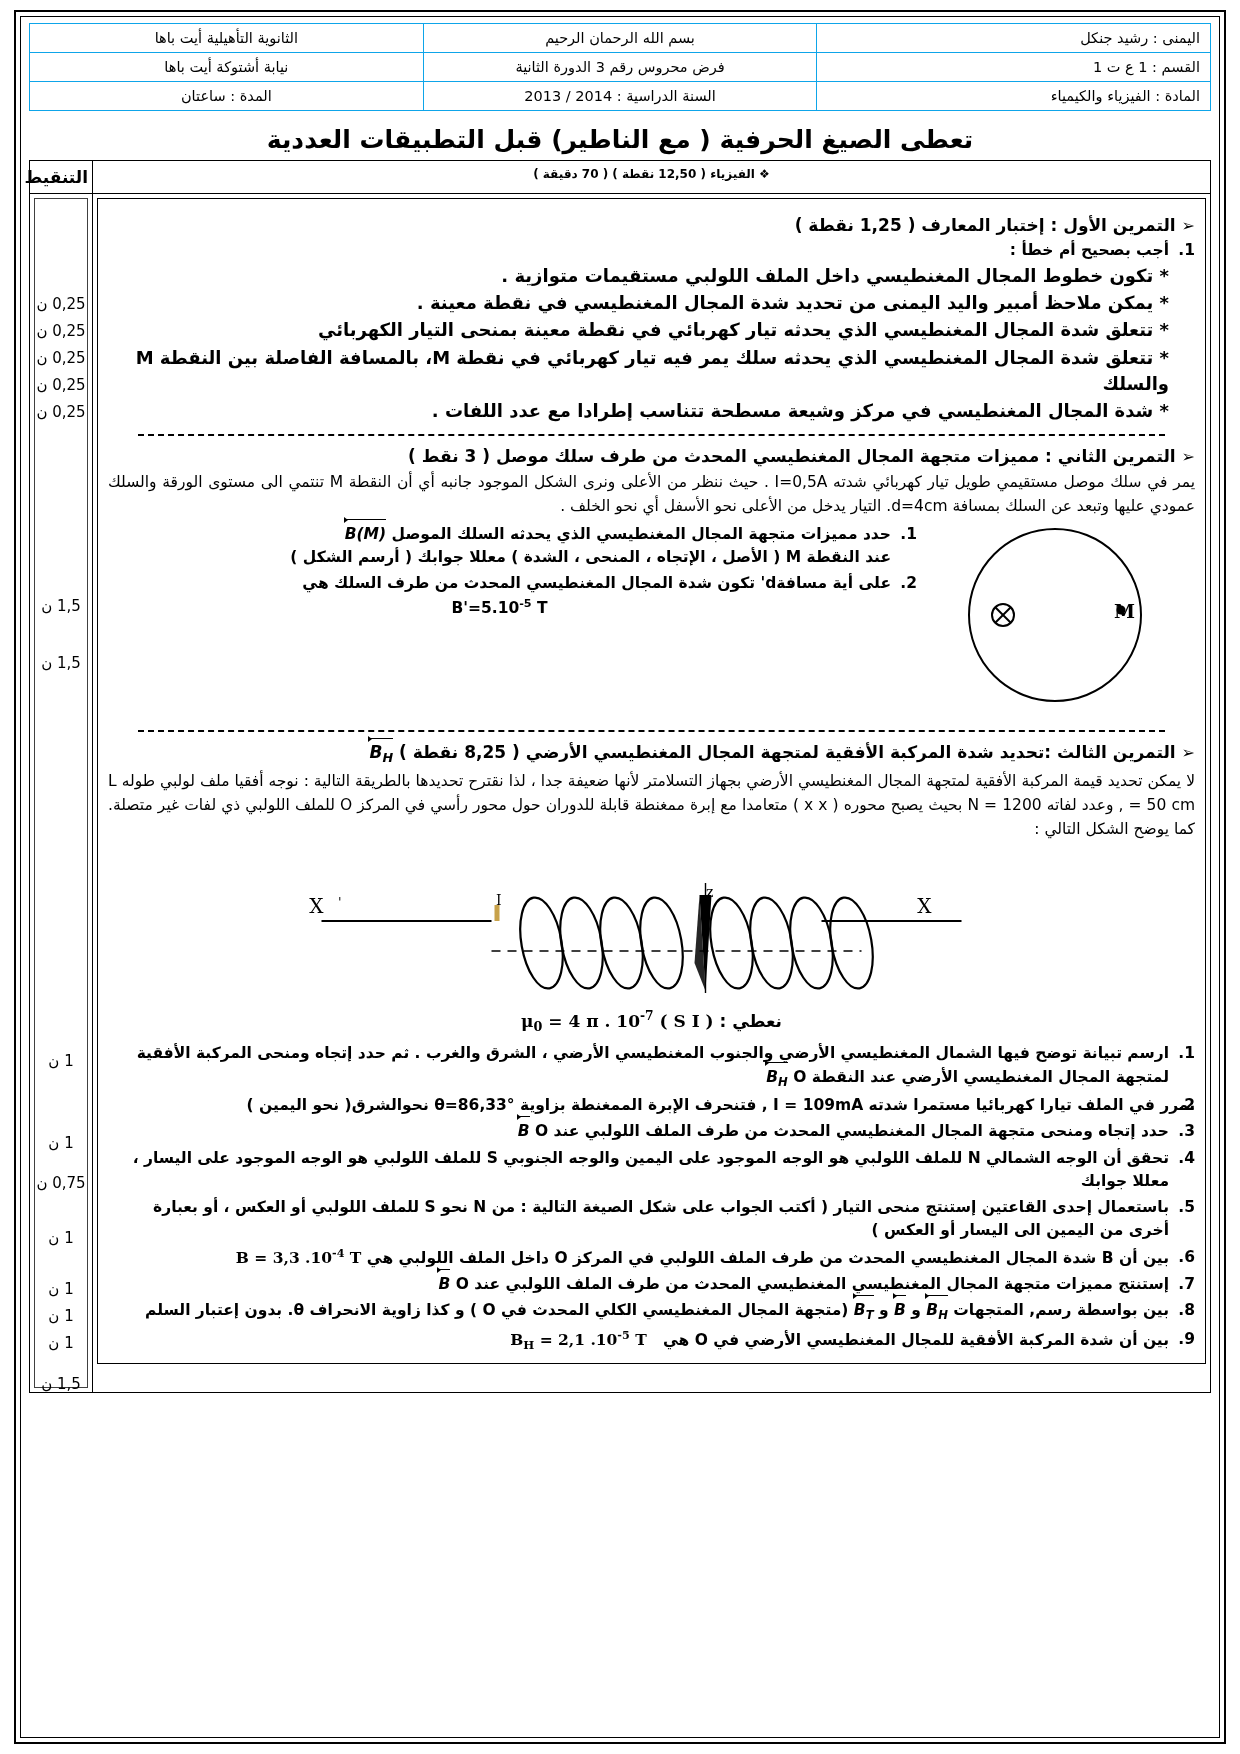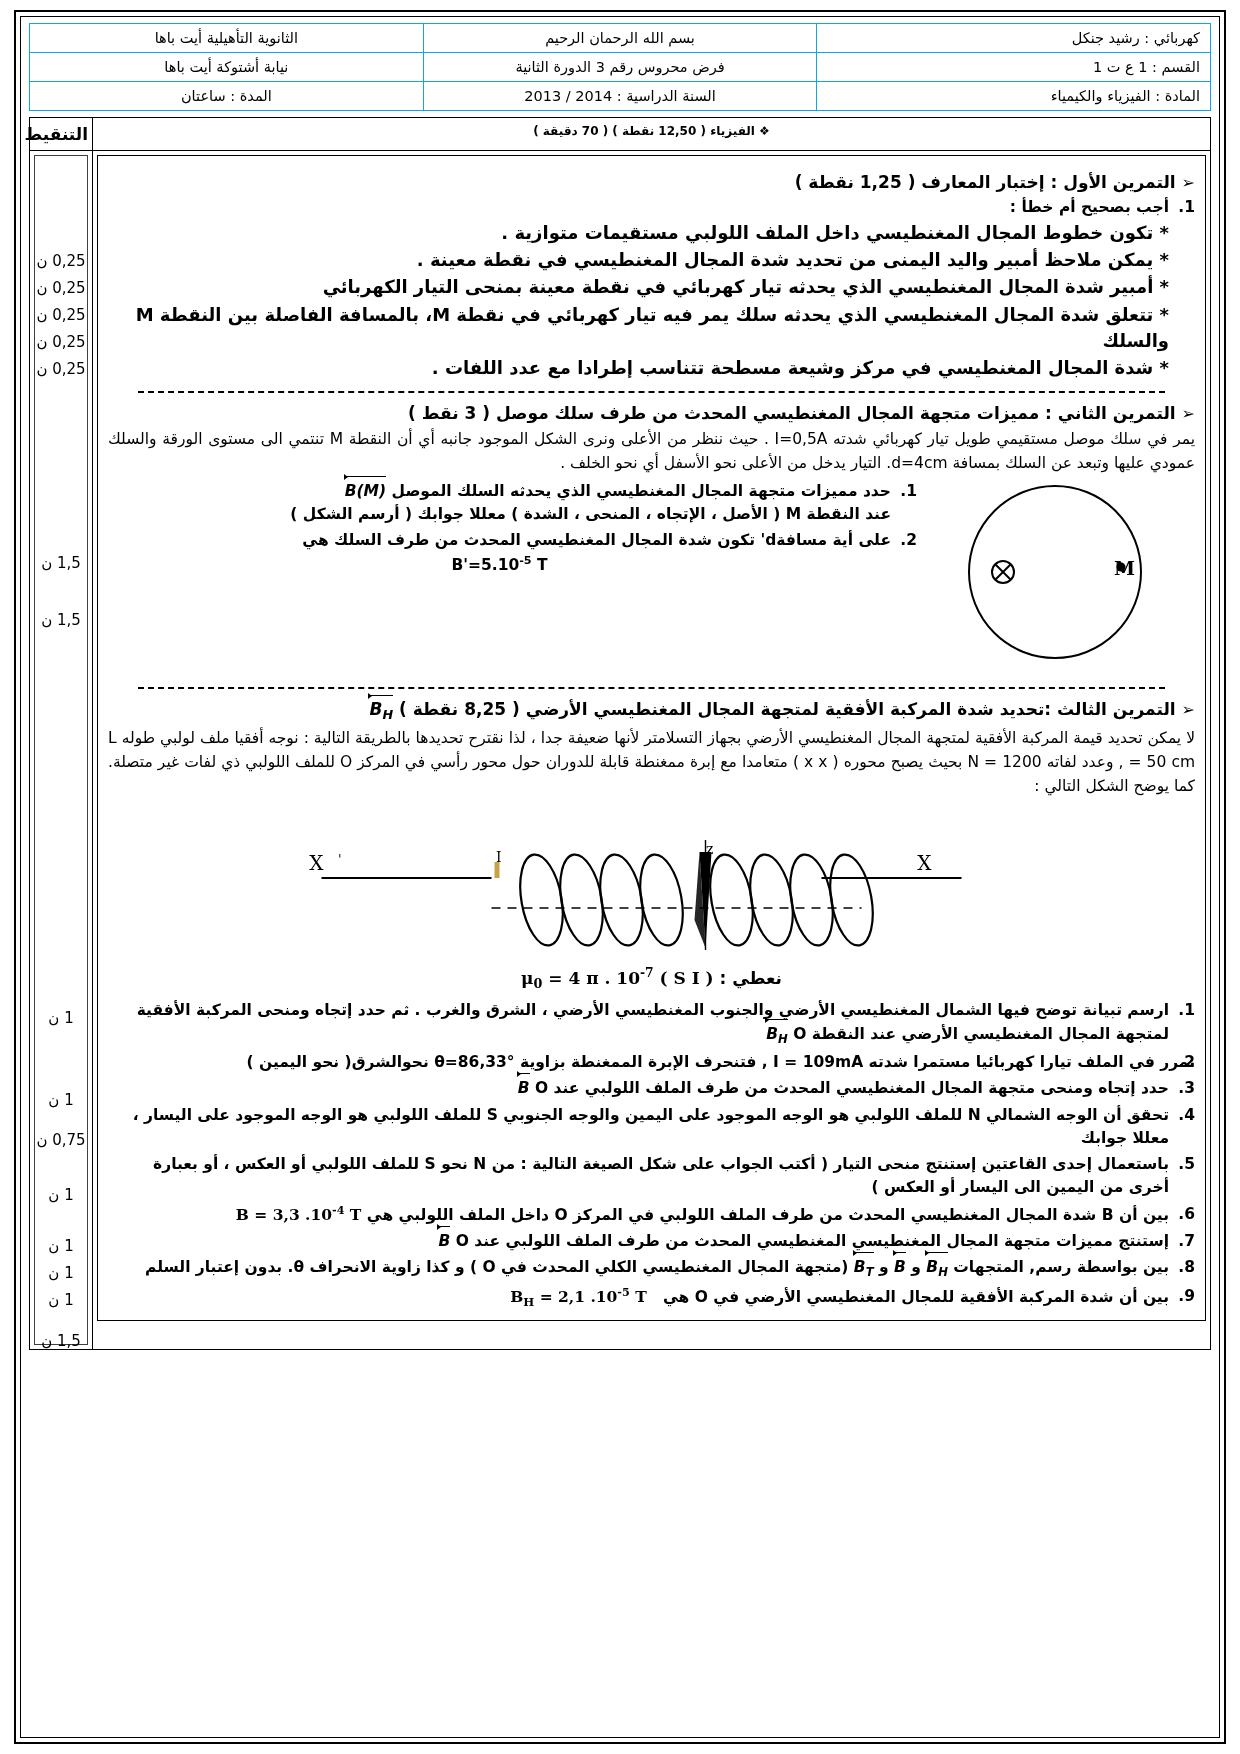--- a/index.html
+++ b/index.html
@@ -197,38 +197,39 @@
 <body>
 
 <div class="page">
  <div class="outer-frame">
   <div class="inner-frame">
 
    <div class="hdr-wrap">
      <table class="hdr">
        <tbody>
               <tr>
-         <td class="right-col">كهربائي : رشيد جنكل</td>
+         <td class="right-col">اليمنى : رشيد جنكل</td>
          <td>بسم الله الرحمان الرحيم</td>
          <td>الثانوية التأهيلية أيت باها</td>
        </tr>
        <tr>
          <td class="right-col">القسم : 1 ع ت 1</td>
          <td>فرض محروس رقم 3 الدورة الثانية</td>
          <td>نيابة أشتوكة أيت باها</td>
        </tr>
        <tr>
          <td class="right-col">المادة : الفيزياء والكيمياء</td>
          <td>السنة الدراسية : 2014 / 2013</td>
          <td>المدة : ساعتان</td>
        </tr>
      </tbody>
           </table>
    </div>
 
+   <div class="doc-title">تعطى الصيغ الحرفية ( مع الناطير) قبل التطبيقات العددية</div>
 
    <table class="main">
      <tbody>
             <tr>
        <td class="content-col">
           <div class="content-head">❖  الفيزياء ( 12,50  نقطة )   ( 70 دقيقة )</div>
        </td>
        <td class="score-col">
           <div class="score-head">التنقيط</div>
        </td>
@@ -241,21 +242,21 @@
            <div class="ex-title">
              <span class="arrow">➢</span>
              <span>التمرين الأول : إختبار المعارف  ( 1,25 نقطة )</span>
            </div>
            <ol class="num-list">
              <li>
                <span>أجب بصحيح أم خطأ :</span>
                <ul class="bullet-list">
                  <li>* تكون خطوط المجال المغنطيسي داخل الملف اللولبي مستقيمات متوازية .</li>
                  <li>* يمكن ملاحظ أمبير واليد اليمنى من تحديد شدة المجال المغنطيسي في نقطة معينة .</li>
-                 <li>* أمبير شدة المجال المغنطيسي الذي يحدثه تيار كهربائي في نقطة معينة بمنحى التيار الكهربائي</li>
+                 <li>* تتعلق شدة المجال المغنطيسي الذي يحدثه تيار كهربائي في نقطة معينة بمنحى التيار الكهربائي</li>
                  <li>* تتعلق  شدة المجال المغنطيسي الذي يحدثه سلك يمر فيه تيار كهربائي في نقطة M، بالمسافة الفاصلة بين النقطة  M  والسلك</li>
                  <li>*  شدة المجال المغنطيسي في مركز وشيعة مسطحة تتناسب إطرادا مع عدد اللفات .</li>
                </ul>
              </li>
            </ol>
 
            <div class="dashed"></div>
 
            <div class="ex-title">
              <span class="arrow">➢</span>

